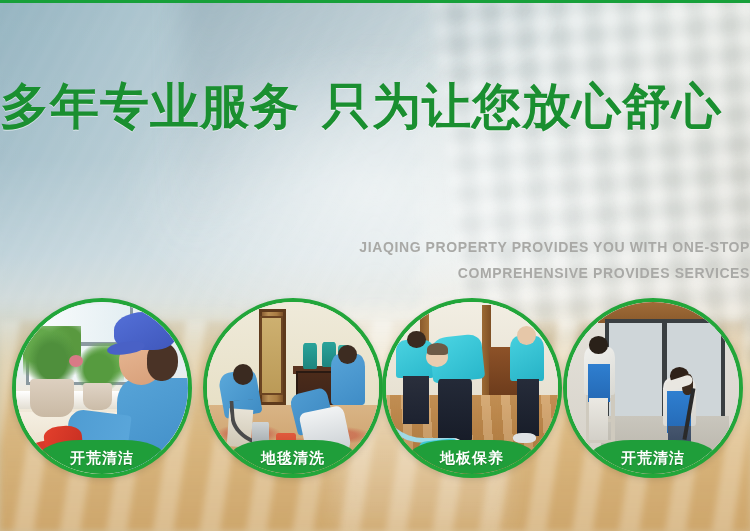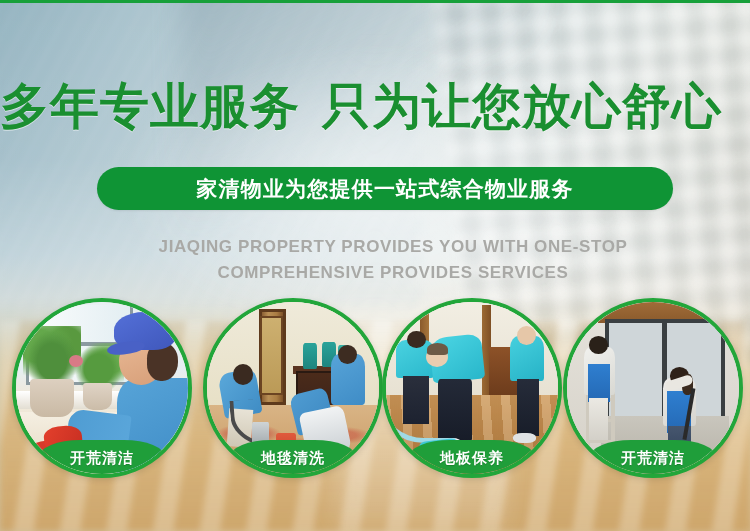--- a/index.html
+++ b/index.html
@@ -117,22 +117,22 @@
     box-shadow:0 1px 2px rgba(0,0,0,0.08);
   }
   .pill-text{
     color:#ffffff; font-size:21px; font-weight:bold; letter-spacing:1.2px;
     white-space:nowrap;
   }
 
   
   .subtitle{
     position:absolute; left:0; top:234px; width:750px;
-    text-align:center; z-index:5;
-    color:#a9a9a6; font-size:17px; font-weight:bold;
+    text-align:right; z-index:5;
+    color:#a9a9a6; font-size:14px; font-weight:bold;
     letter-spacing:0.6px; line-height:26px;
     white-space:nowrap;
     padding-left:36px;
   }
 
   
   .circles{ position:absolute; left:0; top:0; width:750px; height:531px; z-index:5; }
   .circle{
     position:absolute; width:180px; height:180px;
     border-radius:50%;
@@ -553,23 +553,20 @@
   <div class="bg-glow"></div>
   <div class="bg-floor"></div>
   <div class="bg-floor-light"></div>
 
   <div class="top-rule"></div>
 
   <div class="headline">
     <span>多年专业服务</span><span class="gap"></span><span>只为让您放心舒心</span>
   </div>
 
-  <div class="pill">
-    <span class="pill-text">家清物业为您提供一站式综合物业服务</span>
-  </div>
 
   <div class="subtitle">
     <div>JIAQING PROPERTY PROVIDES YOU WITH ONE-STOP</div>
     <div>COMPREHENSIVE PROVIDES SERVICES</div>
   </div>
 
   <div class="circles">
 
     <div class="circle" style="left:12px; top:298px;">
       <div class="photo ph1">

